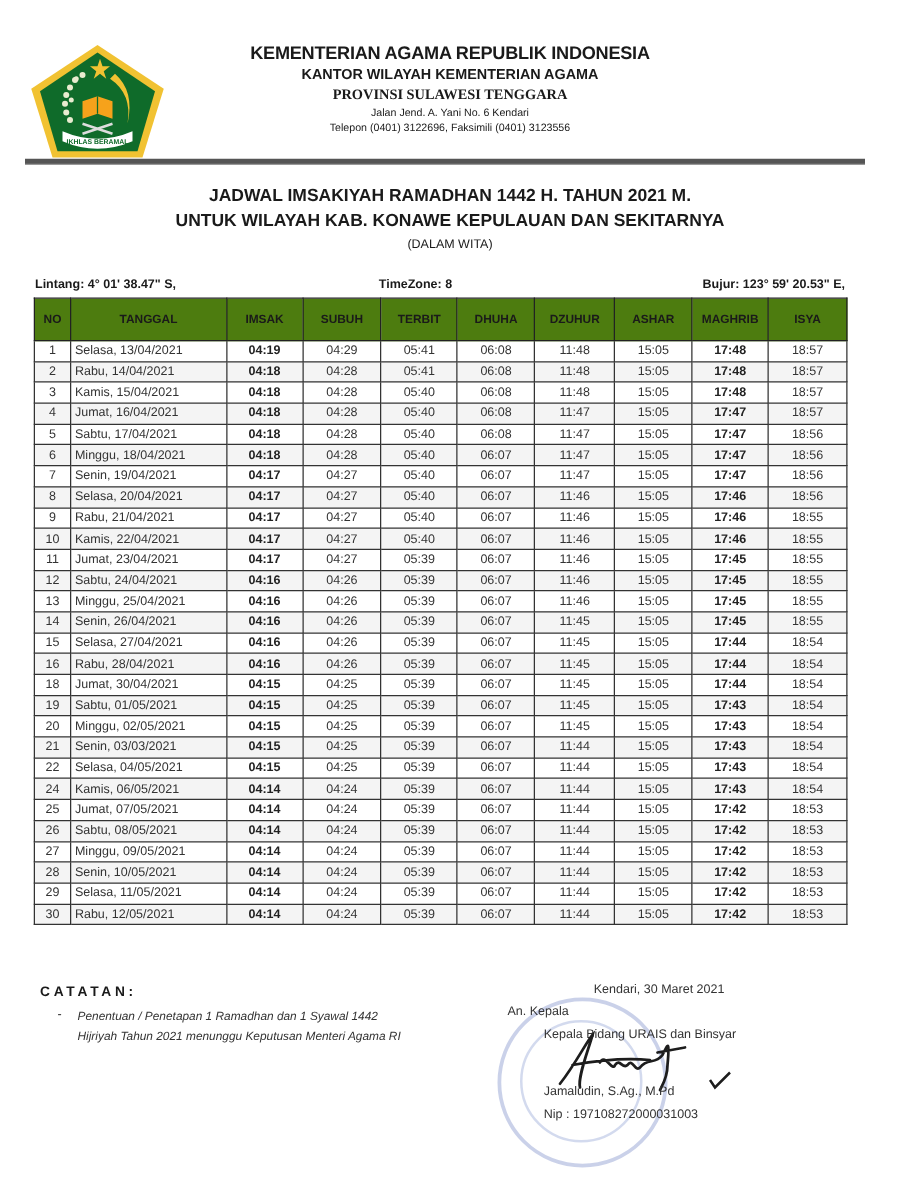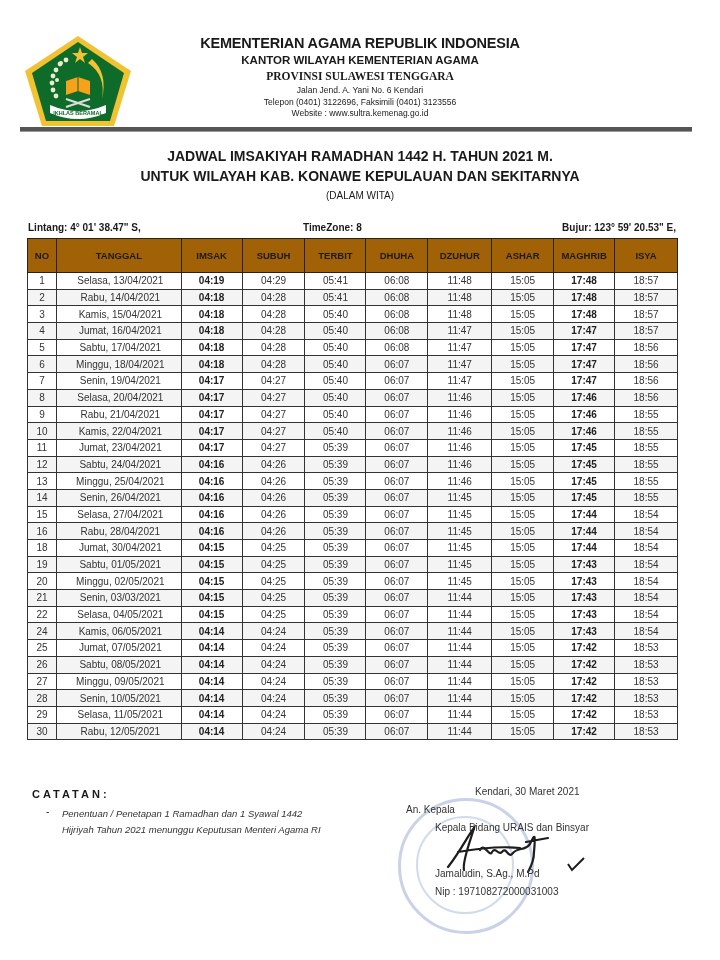--- a/index.html
+++ b/index.html
@@ -10,23 +10,23 @@
   .kop .l2{font-size:11.5px;font-weight:bold;line-height:16px;}
   .kop .l3{font-size:11.5px;font-weight:bold;line-height:17px;font-family:Liberation Serif, serif;}
   .kop .sm{font-size:8.5px;line-height:11.5px;}
   .hr{position:absolute;left:20px;top:127px;width:672px;height:4px;background:#555;border-bottom:1px solid #999;}
   .title{position:absolute;left:0;width:720px;text-align:center;font-weight:bold;}
   .t1{top:148px;font-size:14px;}
   .t2{top:168px;font-size:14px;text-align:center;}
   .t3{top:190px;font-size:10px;font-weight:normal;}
   .meta{position:absolute;top:222px;font-size:10px;font-weight:bold;}
   table.jadwal{position:absolute;left:27px;top:238px;width:651px;border-collapse:collapse;font-size:10px;}
-  table.jadwal th{background:#a16207;height:31px;font-size:9.5px;font-weight:bold;border:1.5px solid #222;color:#1a1a1a;}
+  table.jadwal th{background:#4d7c0f;height:31px;font-size:9.5px;font-weight:bold;border:1.5px solid #222;color:#1a1a1a;}
   table.jadwal td{height:15.7px;border:1.2px solid #333;text-align:center;padding:0;color:#333;}
-  table.jadwal td.tgl{text-align:center;padding-left:3px;margin-left:45px;}
+  table.jadwal td.tgl{text-align:left;padding-left:3px;margin-left:45px;}
   table.jadwal td.b{font-weight:bold;color:#222;}
   table.jadwal tr:nth-child(even) td{background:#f4f4f4;}
   .catatan{position:absolute;left:32px;top:788px;font-size:11px;font-weight:bold;letter-spacing:3px;}
   .note{position:absolute;left:62px;top:806px;width:260px;font-size:9.5px;font-style:italic;line-height:16px;color:#333;}
   .dash{position:absolute;left:46px;top:806px;font-size:10px;}
   .sign{position:absolute;left:435px;font-size:10px;color:#333;}
   .stamp{position:absolute;left:398px;top:798px;width:130px;height:130px;border-radius:50%;border:3px solid #a6b3da;opacity:.6;}
   .stamp-inner{position:absolute;left:416px;top:816px;width:94px;height:94px;border-radius:50%;border:2px solid #b6c1e2;opacity:.6;}
   .sig{position:absolute;left:440px;top:822px;width:150px;height:55px;}
 </style>
@@ -55,21 +55,20 @@
   <path d="M28,72 Q56,84 84,72 L84,80 Q56,92 28,80 Z" fill="#ffffff"></path>
   <text x="56" y="82" font-size="5.5" text-anchor="middle" fill="#0f6b2a" font-family="Liberation Sans, sans-serif" font-weight="bold">IKHLAS BERAMAL</text>
 </svg>
 
 <div class="kop">
   <div class="l1">KEMENTERIAN AGAMA REPUBLIK INDONESIA</div>
   <div class="l2">KANTOR WILAYAH KEMENTERIAN AGAMA</div>
   <div class="l3">PROVINSI SULAWESI TENGGARA</div>
   <div class="sm">Jalan Jend. A. Yani No. 6 Kendari</div>
   <div class="sm">Telepon (0401) 3122696, Faksimili (0401) 3123556</div>
-  <div class="sm">Website : www.sultra.kemenag.go.id</div>
 </div>
 <div class="hr"></div>
 
 <div class="title t1">JADWAL IMSAKIYAH RAMADHAN 1442 H. TAHUN 2021 M.</div>
 <div class="title t2">UNTUK WILAYAH KAB. KONAWE KEPULAUAN DAN SEKITARNYA</div>
 <div class="title t3">(DALAM WITA)</div>
 
 <div class="meta" style="left:28px;">Lintang: 4° 01' 38.47" S,</div>
 <div class="meta" style="left:303px;">TimeZone: 8</div>
 <div class="meta" style="right:44px;">Bujur: 123° 59' 20.53" E,</div>

